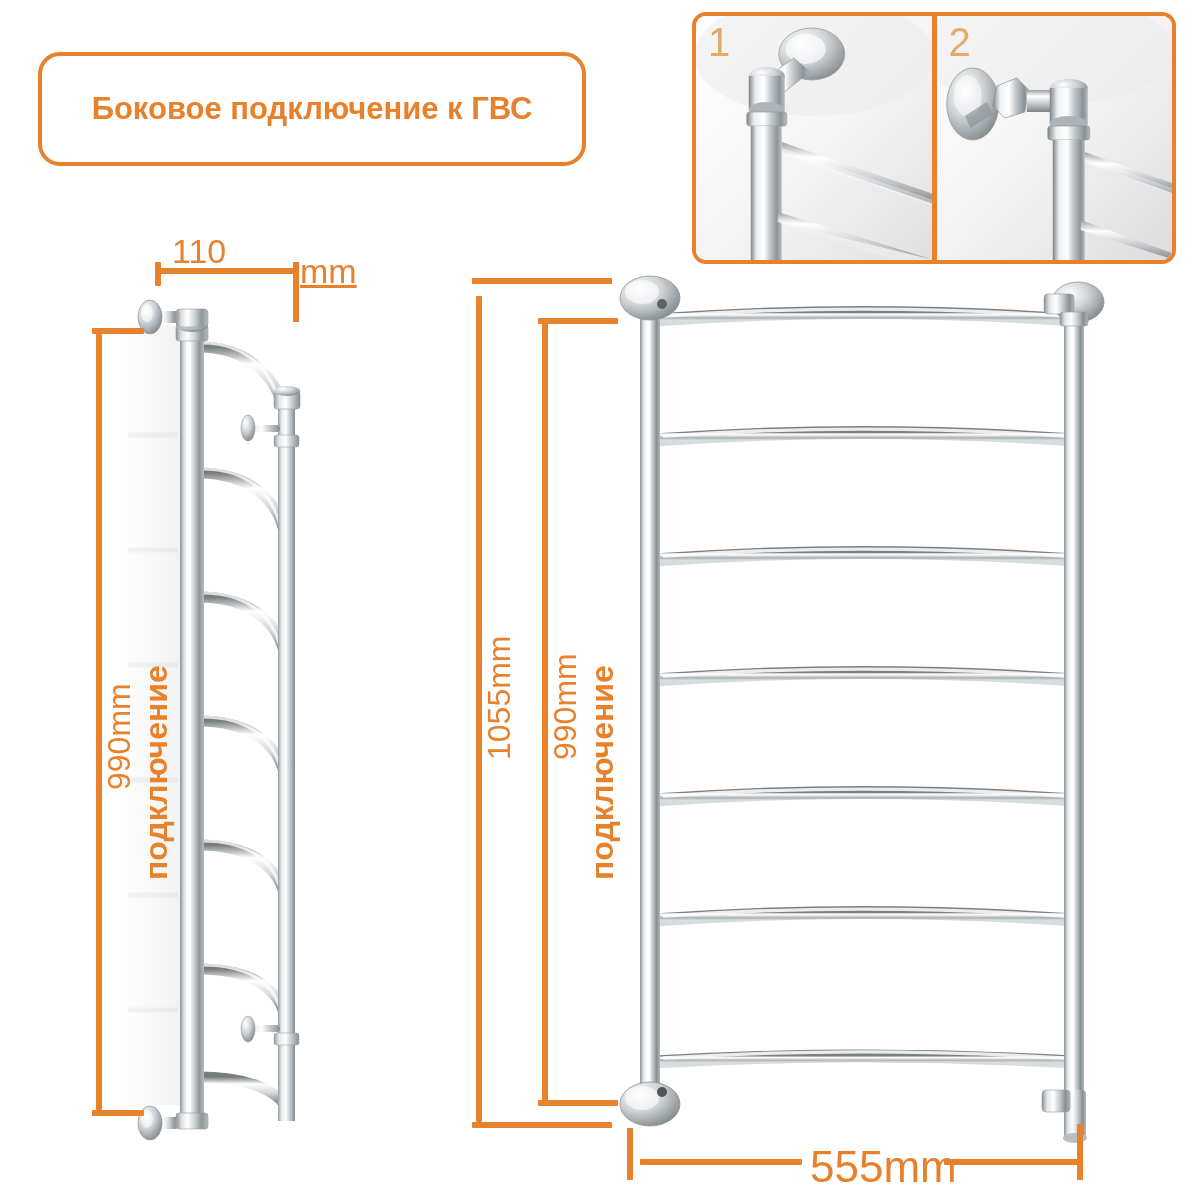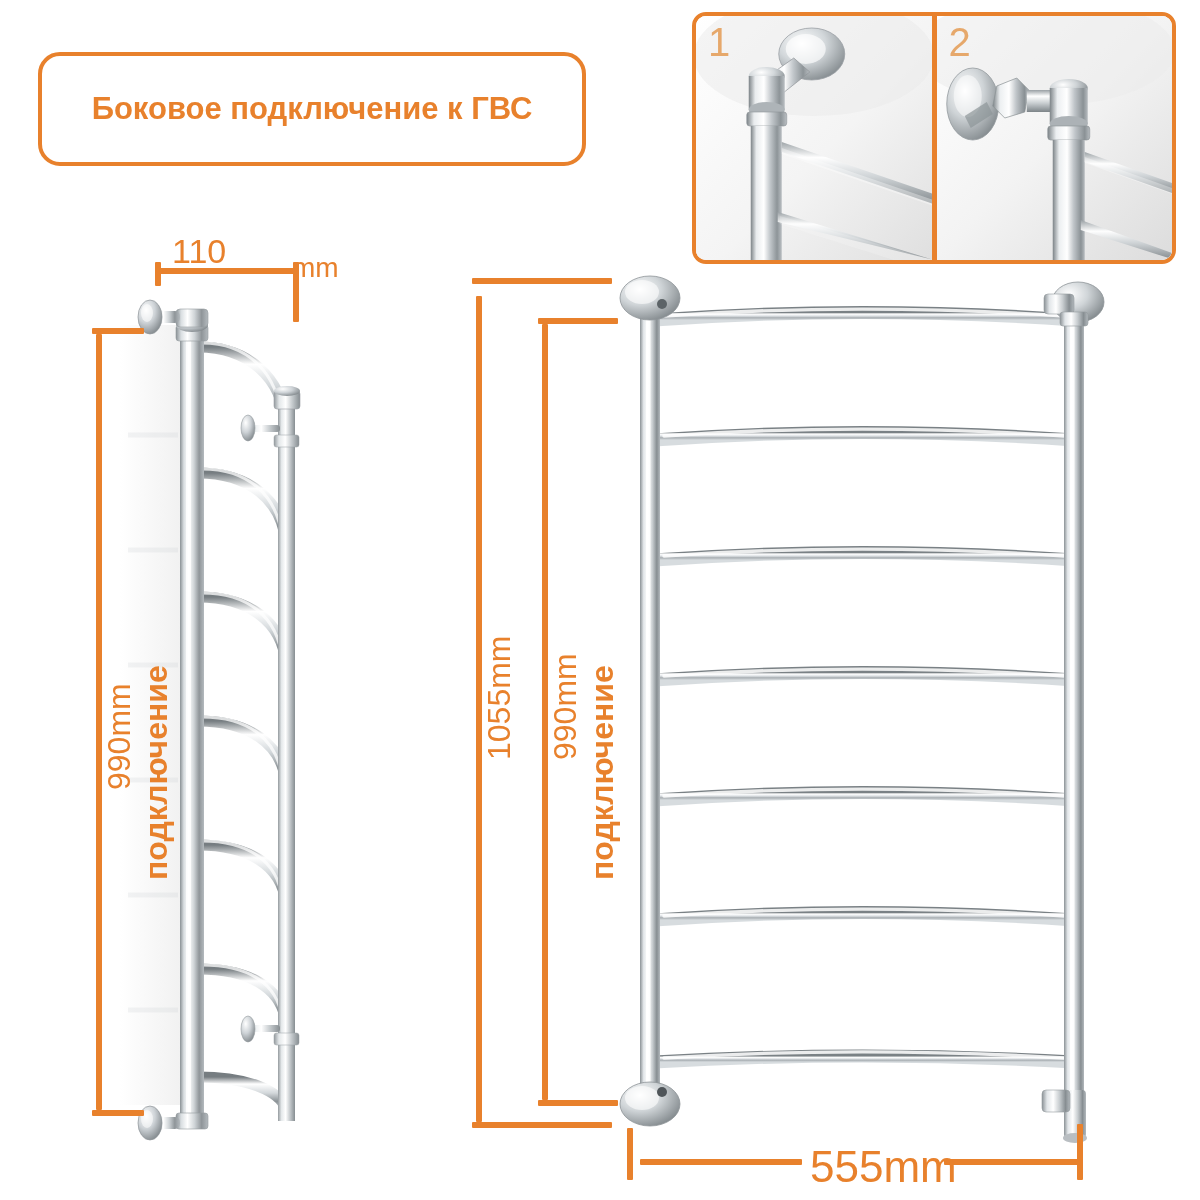--- a/index.html
+++ b/index.html
@@ -400,21 +400,21 @@
       <ellipse cx="30" cy="826" rx="17" ry="12" fill="#ffffff" opacity="0.6"></ellipse>
       <circle cx="50" cy="820" r="5" fill="#4f5559"></circle>
 
       <rect x="452" y="818" width="22" height="48" rx="4" fill="url(#fpost)"></rect>
       <rect x="430" y="818" width="28" height="22" rx="4" fill="url(#fpost)" stroke="#949a9e" stroke-width="0.6"></rect>
       <ellipse cx="463" cy="866" rx="12" ry="5" fill="#b9bec2"></ellipse>
     </svg>
   </div>
 
   <div class="dim-label thin" style="left:172px; top:232px; font-size:34px;">110</div>
-  <div class="dim-label thin" style="left:292px; top:252px; font-size:28px;">mm</div>
+  <div class="dim-label thin" style="left:300px; top:252px; font-size:34px;text-decoration:underline;">mm</div>
   <div class="dim-h" style="left:160px; top:268px; width:138px;"></div>
   <div class="dim-v" style="left:155px; top:262px; height:24px;"></div>
   <div class="dim-v" style="left:293px; top:262px; height:60px;"></div>
 
   <div class="dim-h" style="left:92px; top:328px; width:52px;"></div>
   <div class="dim-h" style="left:92px; top:1110px; width:52px;"></div>
   <div class="dim-v" style="left:96px; top:334px; height:776px;"></div>
   <div class="dim-label thin rot" style="left:101px; top:790px; font-size:32px;">990mm</div>
   <div class="dim-label bold rot" style="left:138px; top:880px; font-size:32px;">подключение</div>
 

